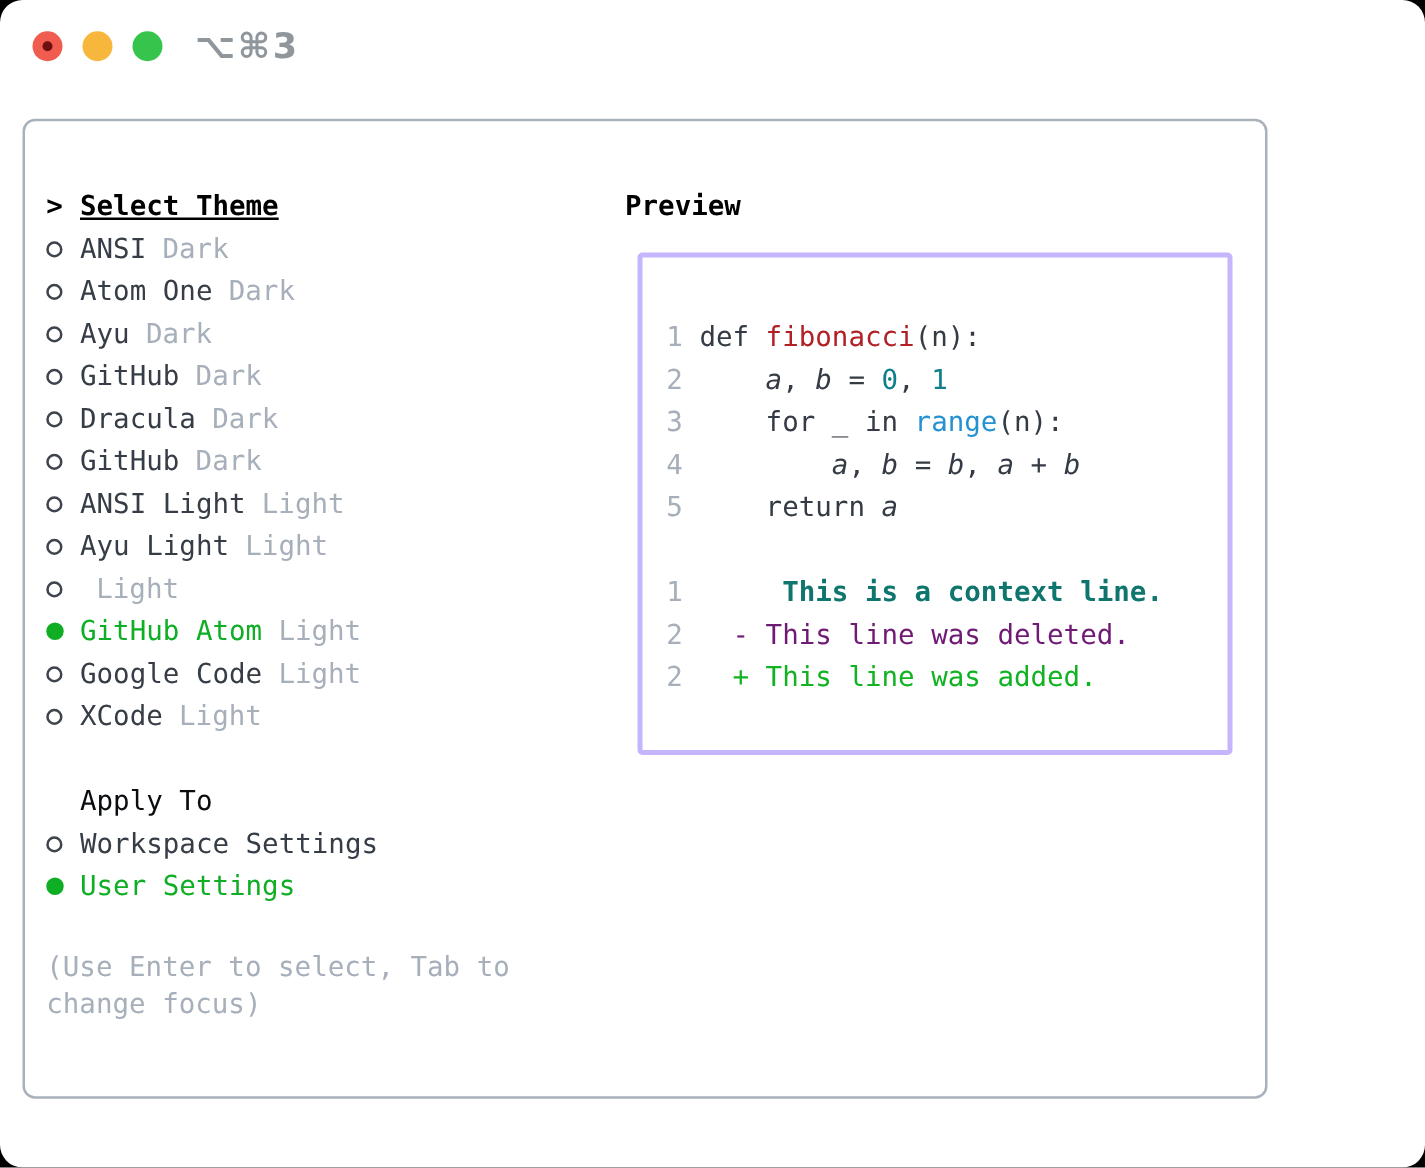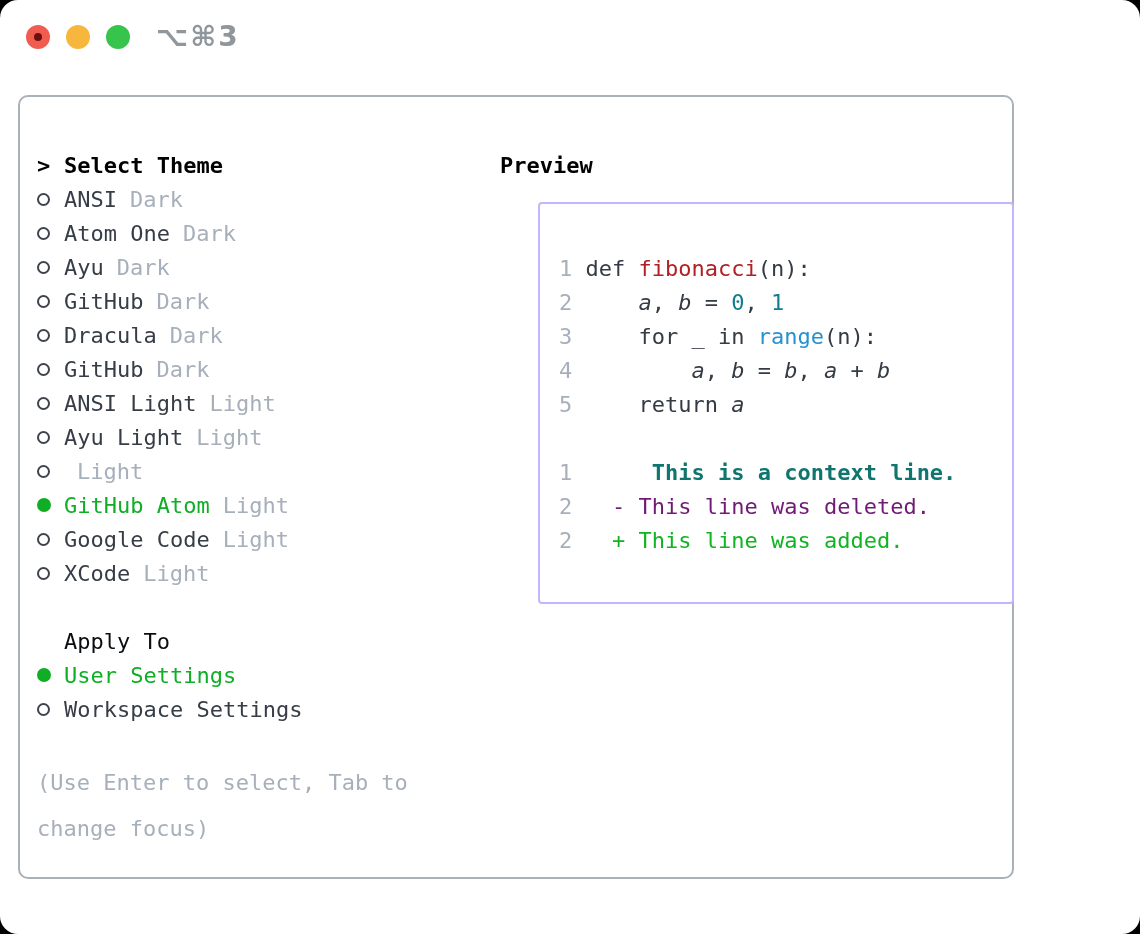--- a/index.html
+++ b/index.html
@@ -35,39 +35,39 @@
     width:996px; height:784px;
     border:2px solid #a9b2bb; border-radius:10px;
     background:#fff;
   }
 
   
   .left-col { position:absolute; left:17px; top:51px; font-size:22px; }
   .row { display:flex; align-items:center; height:34px; white-space:pre; }
   .marker { display:inline-flex; align-items:center; width:27px; flex:0 0 27px; }
   .prompt { color:#000; font-weight:bold; }
-  .hdr { color:#000; font-weight:bold; }
+  .hdr { color:#000; font-weight:bold;text-decoration:underline; }
   .dot { width:13px; height:13px; border-radius:50%; border:2px solid #3d444d; }
   .dot.sel { width:14px; height:14px; background:#0fae25; border-color:#0fae25; }
   .nm { color:#363d46;text-align:right; }
   .nm.sel { color:#0fae25; }
   .variant { color:#a6afba; margin-left:13px; }
   .apply-hdr { color:#0a0d10; }
-  .hint { margin-top:0; width:395px; color:#a6afba; font-size:22px; line-height:46px; }
+  .hint { margin-top:0; width:395px; color:#a6afba; font-size:22px; line-height:29px; }
 
   
   .preview-title {
     position:absolute; left:480px; top:51px; height:34px;
     display:flex; align-items:center;
     font-size:22px; font-weight:bold; color:#000;text-align:center;
   }
   .preview-box {
-    position:absolute; left:518px; top:105px;
+    position:absolute; left:490px; top:105px;
     width:476px; height:402px;
-    border:2px solid #c4b5fd; border-radius:4px;
+    border:4px solid #c4b5fd; border-radius:4px;
     background:#fff; overflow:hidden;
   }
   .code { margin:0; padding:14px 0 0 19px; font-size:22px; line-height:34px; }
   .line { height:34px; white-space:pre; }
   .tok-lno    { color:#a6afba; }
   .tok-plain  { color:#343b44; }
   .tok-ital   { color:#343b44; font-style:italic; }
   .tok-func   { color:#b02025; }
   .tok-num    { color:#0e7f8b; }
   .tok-builtin{ color:#2492d1; }
@@ -111,22 +111,22 @@
         </div>
 
       <div class="row"></div>
 
       <div class="row">
         <span class="marker"></span>
         <span class="apply-hdr">Apply To</span>
       </div>
 
       <div id="apply-list">
+          <div class="row"><span class="marker"><span class="dot"></span></span><span class="nm">Workspace Settings</span></div>
           <div class="row"><span class="marker"><span class="dot sel"></span></span><span class="nm sel">User Settings</span></div>
-          <div class="row"><span class="marker"><span class="dot"></span></span><span class="nm">Workspace Settings</span></div>
         </div>
 
       <div class="row"></div>
 
       <div class="hint">(Use Enter to select, Tab to change focus)</div>
     </div>
 
     <div class="preview-title">Preview</div>
 
     <div class="preview-box">

